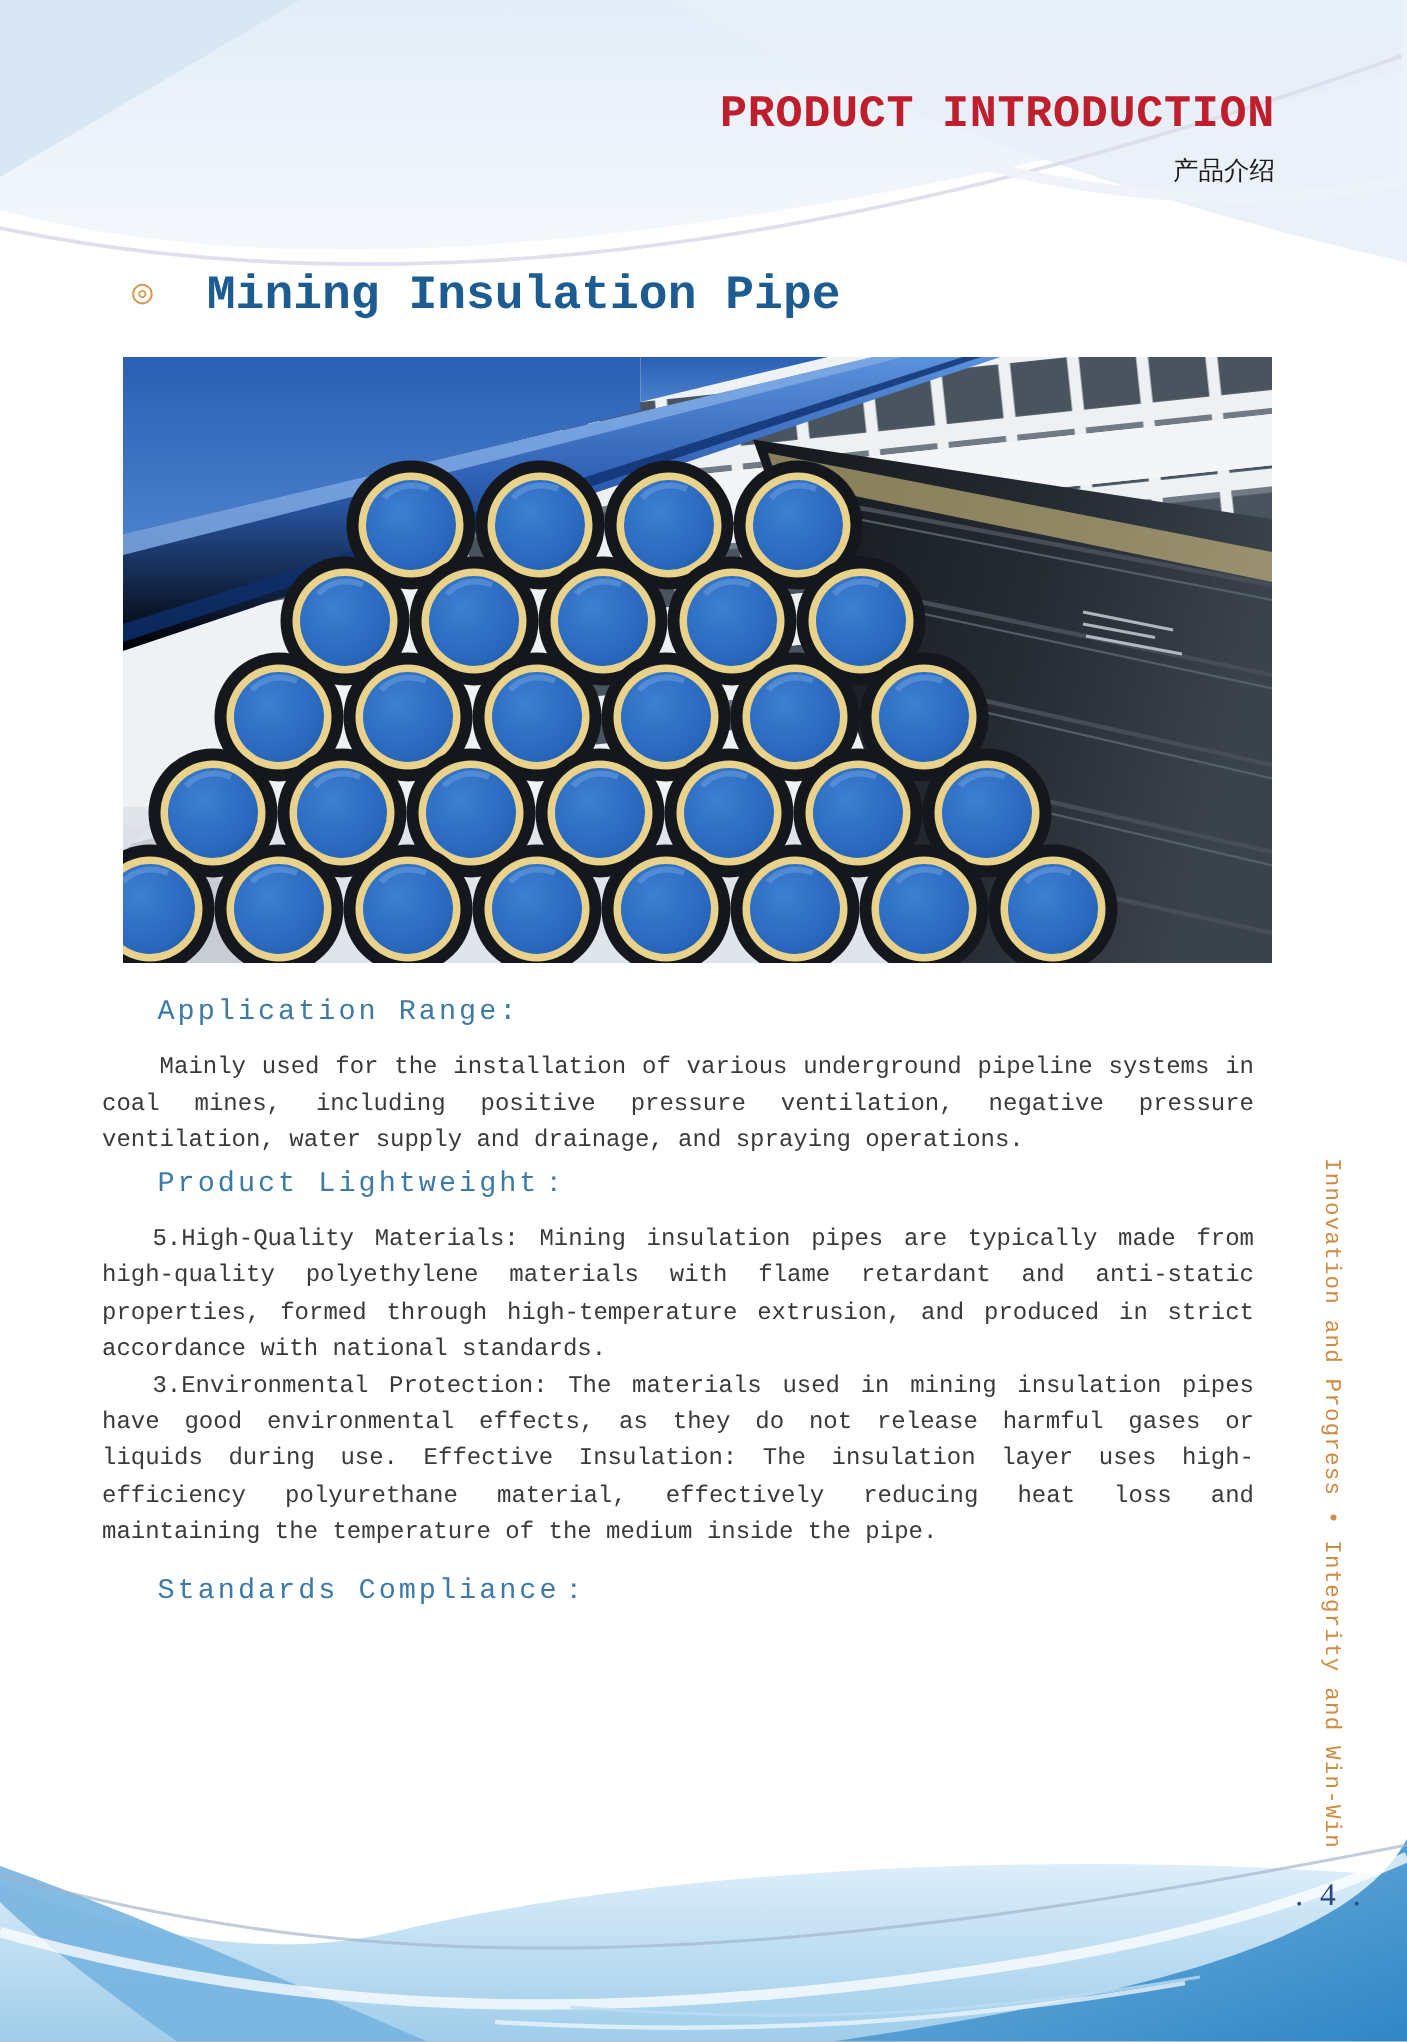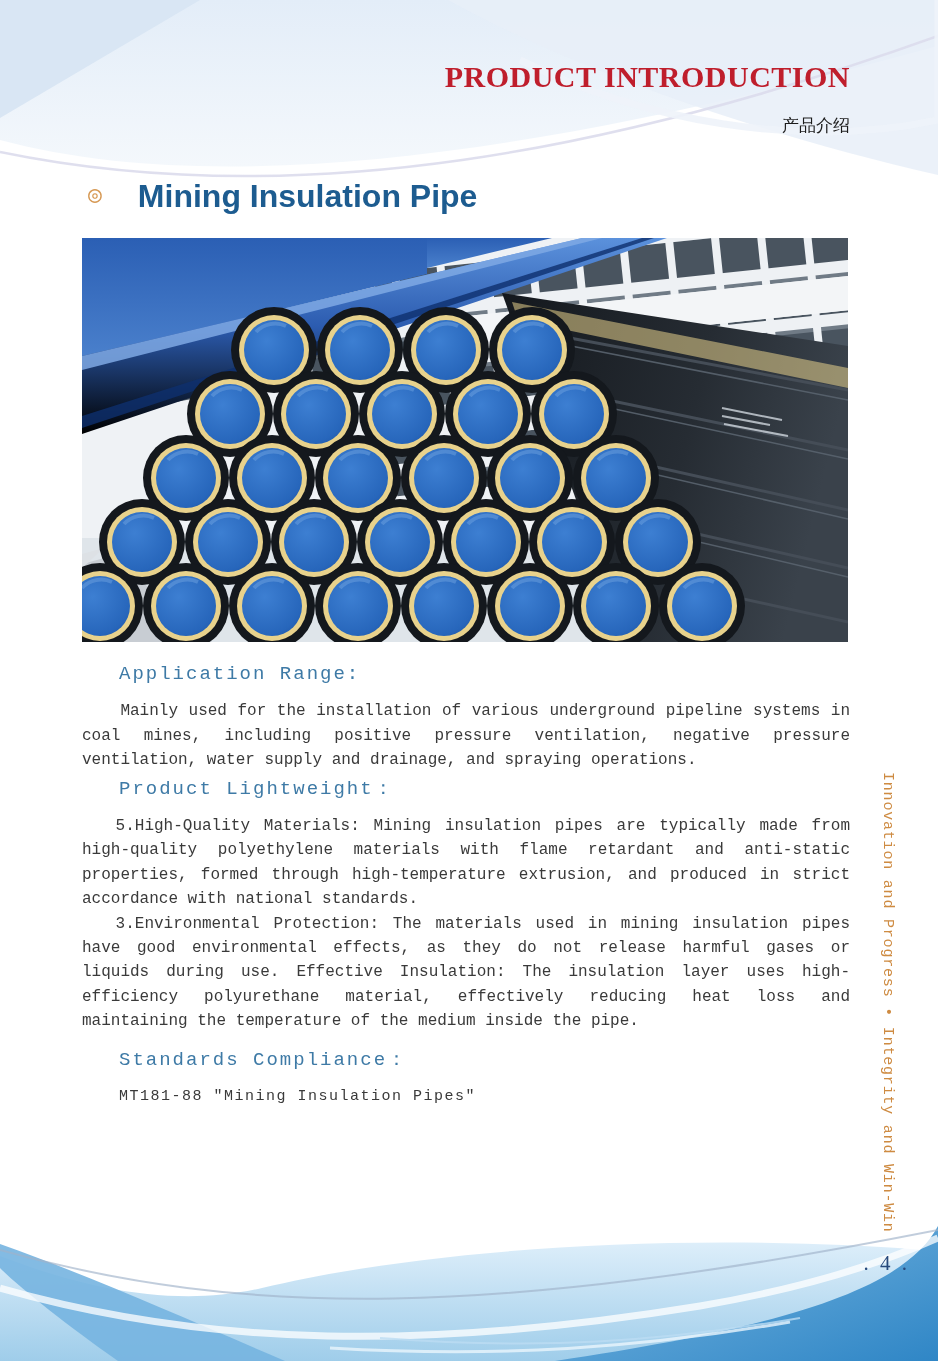--- a/index.html
+++ b/index.html
@@ -14,57 +14,57 @@
   .decor{position:absolute;left:0;z-index:0;pointer-events:none;}
   #top-decor{top:0;}
   #bottom-decor{bottom:0;}
 
   .header{
     position:absolute;top:60px;right:88px;z-index:2;
     text-align:right;
   }
   .header h1{
     margin:0;
-    font-family:Liberation Serif, serif;
+    font-family:Liberation Mono, monospace;
     font-weight:bold;
     font-size:30px;
     letter-spacing:.5px;
     color:var(--accent_red,#bf1e2c);
   }
   .header .subtitle{
-    margin-top:20px;
+    margin-top:8px;
     font-family:"Liberation Sans",sans-serif;
     font-size:17px;
     color:#1c1c1c;
   }
 
   .article-title{
     position:absolute;top:178px;left:88px;z-index:2;
     display:flex;align-items:center;
   }
   .article-title .bullet{
     font-size:23px;line-height:1;
     color:var(--bullet_orange,#d79a56);
   }
   .article-title .title-text{
     margin-left:36px;
-    font-family:Liberation Sans, sans-serif;
+    font-family:Liberation Mono, monospace;
     font-size:32px;
     font-weight:600;
     color:var(--title_blue,#1d5c90);
   }
 
   .photo{
     position:absolute;left:82px;top:238px;z-index:1;
     width:766px;height:404px;
     background:#dfe5ea;
   }
 
   .content{
-    position:absolute;left:82px;top:658px;z-index:2;
+    position:absolute;left:68px;top:658px;z-index:2;
     width:768px;
     color:var(--body_text,#3a3a3a);
     font-size:16px;line-height:24.4px;
   }
   .content h2{
     margin:4px 0 13px 37px;
     font-size:19px;
     font-weight:500;
     letter-spacing:2px;
     color:var(--heading_blue,#3e7aa6);
@@ -262,21 +262,20 @@
     <h2>Application Range:</h2>
     <p class="intro">Mainly used for the installation of various underground pipeline systems in coal mines, including positive pressure ventilation, negative pressure ventilation, water supply and drainage, and spraying operations.</p>
 
     <h2>Product Lightweight：</h2>
     <p class="item">5.High-Quality Materials: Mining insulation pipes are typically made from high-quality polyethylene materials with flame retardant and anti-static properties, formed through high-temperature extrusion, and produced in strict accordance with national standards.</p>
     <p class="item">3.Environmental Protection: The materials used in mining insulation pipes have good environmental effects, as they do not release harmful gases or liquids during use. Effective Insulation: The insulation layer uses high-efficiency polyurethane material, effectively reducing heat loss and maintaining the temperature of the medium inside the pipe.</p>
 
     <div class="gap"></div>
     <h2>Standards Compliance：</h2>
     <ul class="standards">
-      <li>MT181-88 ″Mining Insulation Pipes″</li>
     </ul>
   </div>
 
   <div class="slogan">Innovation and Progress • Integrity and Win-Win</div>
 
   <div class="page-number">. 4 .</div>
 
 </div>
 
 </body></html>

